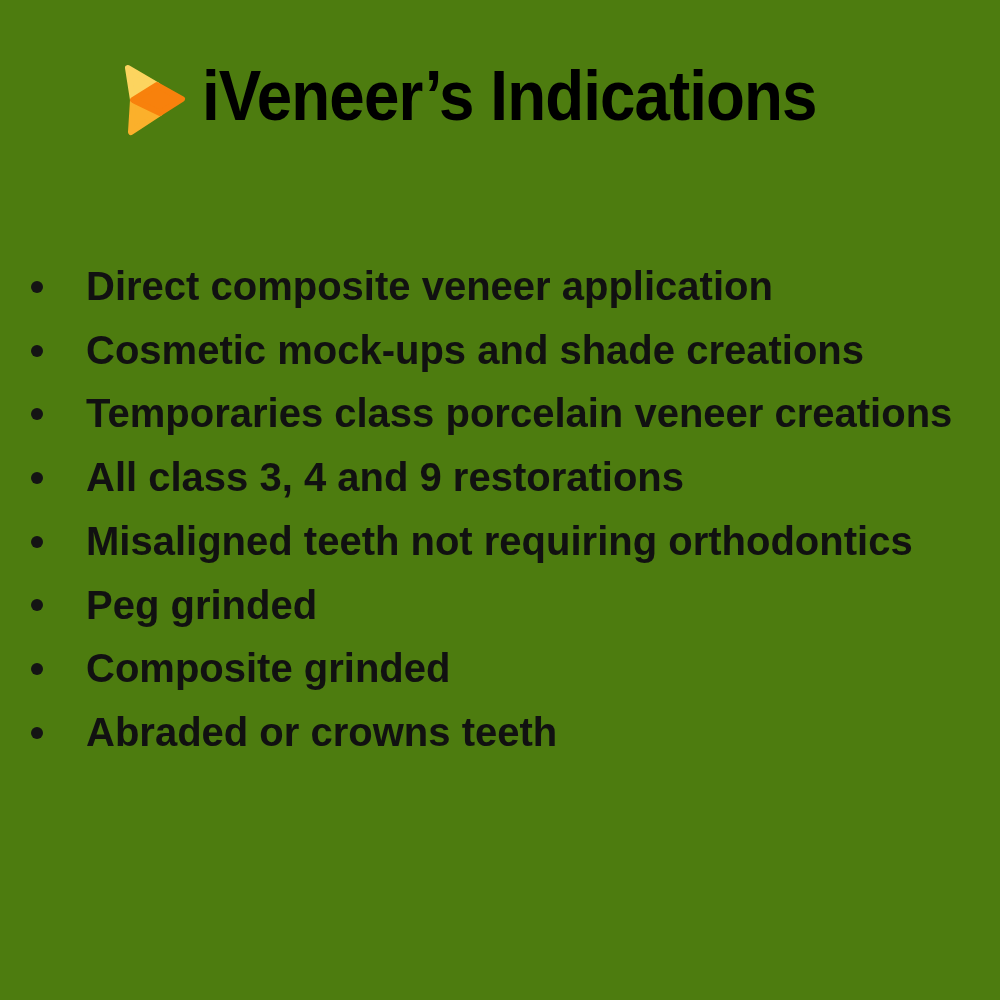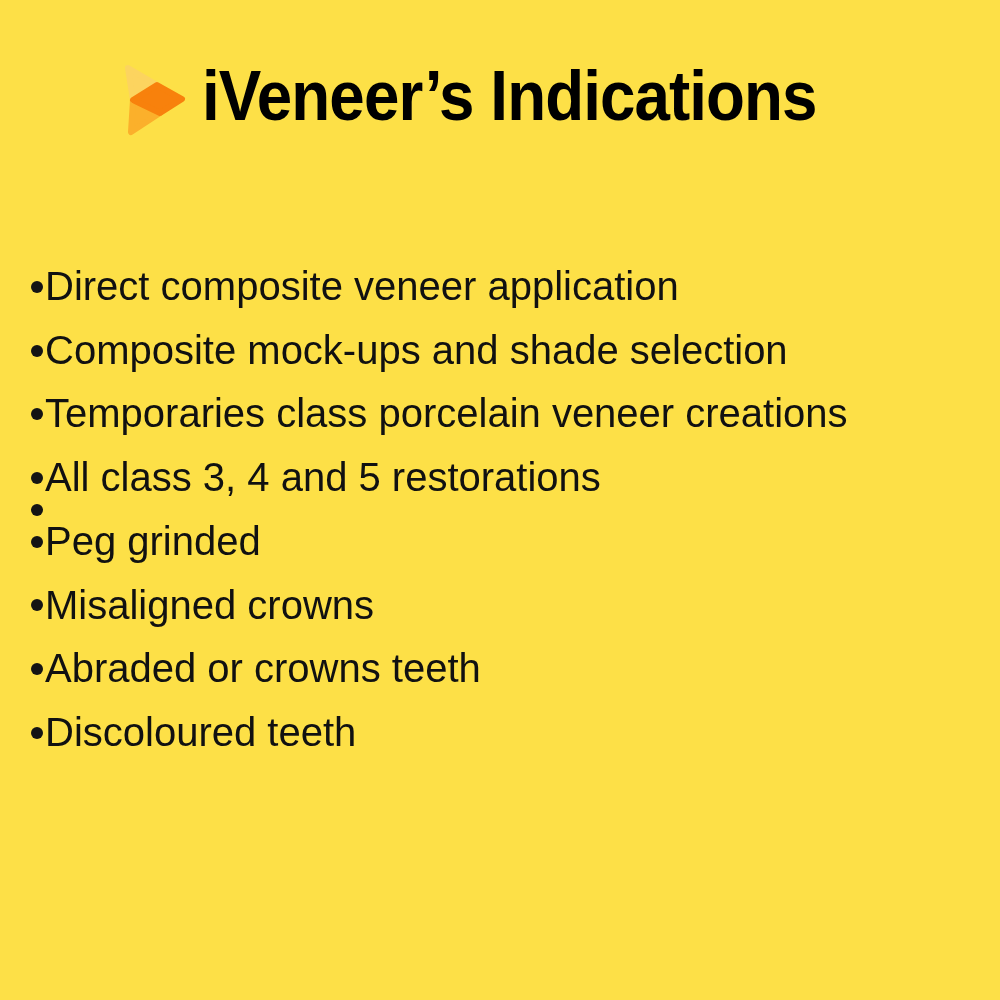--- a/index.html
+++ b/index.html
@@ -11,21 +11,21 @@
     height: 1000px;
     background: #ffffff;
     font-family: "Liberation Sans", sans-serif;
     color: #111111;
     overflow: hidden;
     position: relative;
   }
   .slide {
     position: absolute;
     inset: 0;
-    background: #fde047;
+    background: #4d7c0f;
   }
   .title-row {
     position: absolute;
     left: 110px;
     top: 58px;
     display: flex;
     align-items: flex-start;
   }
   .title-icon {
     width: 76px;
@@ -50,25 +50,26 @@
     position: absolute;
     left: 0;
     top: 255px;
     width: 1000px;
     margin: 0;
     padding: 0;
     list-style: none;
   }
   .bullet-list li {
     position: relative;
-    padding-left: 45px;
+    padding-left: 86px;
     font-size: 40px;
     line-height: 63.7px;
     color: #111111;
     white-space: nowrap;
+    font-weight: bold;
   }
   .bullet-list li .dot {
     position: absolute;
     left: 31px;
     top: 50%;
     transform: translateY(-50%);
     width: 12px;
     height: 12px;
     border-radius: 50%;
     background: #141414;
@@ -84,23 +85,22 @@
       <polygon points="23,40 50,53 21,72" stroke-width="6" stroke-linejoin="round" fill="#FBB02B"></polygon>
       <polygon points="23,40 50,53 21,72" stroke-width="6" stroke-linejoin="round" stroke="#FBB02B" fill="#FBB02B"></polygon>
       <polygon points="18,8 47,25 23,40" stroke-width="6" stroke-linejoin="round" stroke="#FCD45F" fill="#FCD45F"></polygon>
       <polygon points="47,25 72,39 50,53 23,40" stroke-width="6" stroke-linejoin="round" stroke="#F8810C" fill="#F8810C"></polygon>
     </svg>
     <h1 class="slide-title">iVeneer’s Indications</h1>
   </div>
 
   <ul class="bullet-list">
     <li><span class="dot"></span><span>Direct composite veneer application</span></li>
-    <li><span class="dot"></span><span>Composite mock-ups and shade selection</span></li>
+    <li><span class="dot"></span><span>Cosmetic mock-ups and shade creations</span></li>
     <li><span class="dot"></span><span>Temporaries class porcelain veneer creations</span></li>
-    <li><span class="dot"></span><span>All class 3, 4 and 5 restorations</span></li>
-    <li><span class="dot"></span></li>
+    <li><span class="dot"></span><span>All class 3, 4 and 9 restorations</span></li>
+    <li><span class="dot"></span><span>Misaligned teeth not requiring orthodontics</span></li>
     <li><span class="dot"></span><span>Peg grinded</span></li>
-    <li><span class="dot"></span><span>Misaligned crowns</span></li>
+    <li><span class="dot"></span><span>Composite grinded</span></li>
     <li><span class="dot"></span><span>Abraded or crowns teeth</span></li>
-    <li><span class="dot"></span><span>Discoloured teeth</span></li>
   </ul>
 
 </div>
 
 </body></html>

